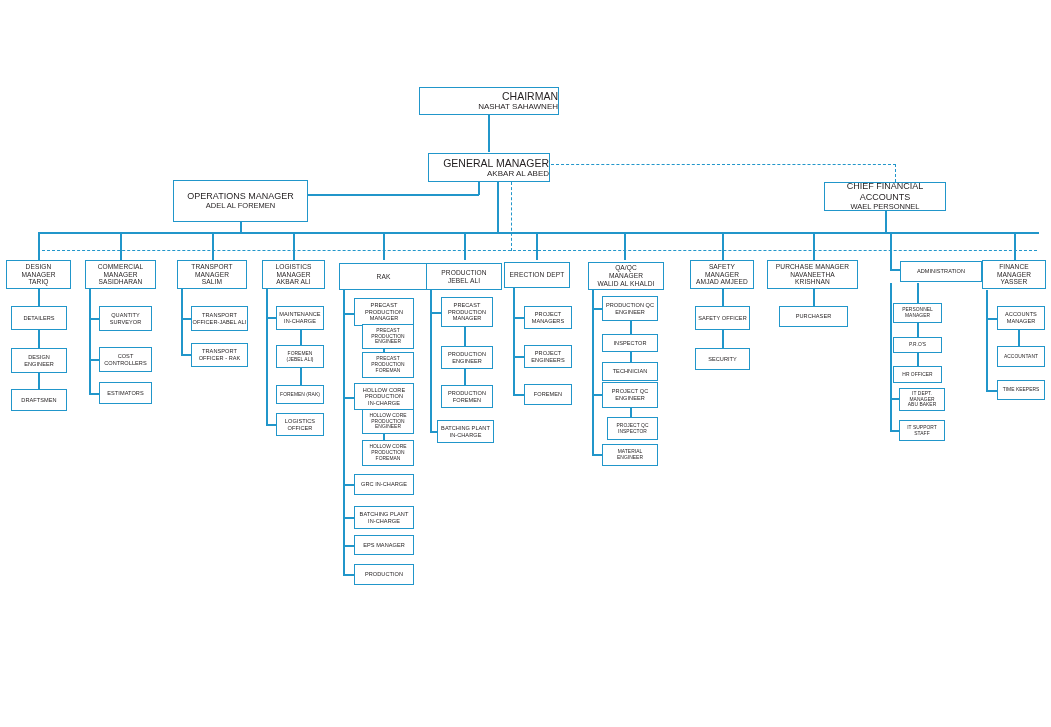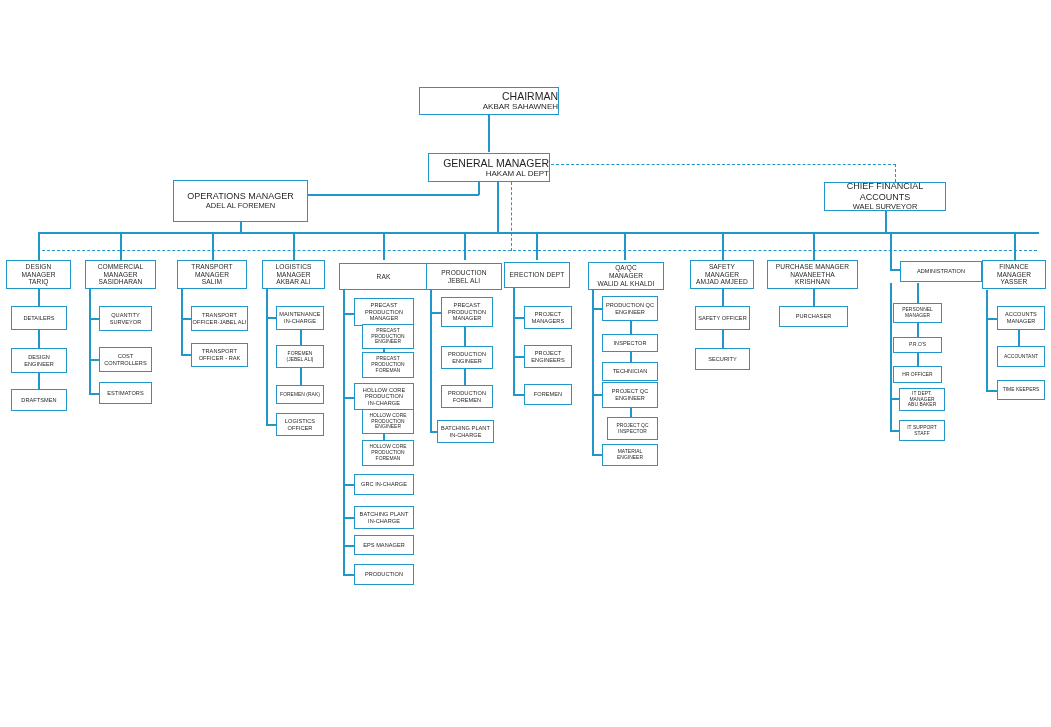--- a/index.html
+++ b/index.html
@@ -124,36 +124,36 @@
   <div class="ln-solid ln-h" style="left:890px;top:398px;width:9px;"></div>
   <div class="ln-solid ln-h" style="left:890px;top:430px;width:9px;"></div>
 
   <div class="ln-solid ln-v" style="left:986px;top:290px;height:100px;"></div>
   <div class="ln-solid ln-h" style="left:986px;top:318px;width:11px;"></div>
   <div class="ln-solid ln-h" style="left:986px;top:390px;width:11px;"></div>
   <div class="ln-solid ln-v" style="left:1018px;top:330px;height:16px;"></div>
 
   <div class="box t1" style="left:419px;top:87px;width:140px;height:28px;flex-direction:column;">
     <span class="ln">CHAIRMAN</span>
-    <span class="ln sub">AKBAR SAHAWNEH</span>
+    <span class="ln sub">NASHAT SAHAWNEH</span>
   </div>
 
   <div class="box t1" style="left:428px;top:153px;width:122px;height:29px;flex-direction:column;">
     <span class="ln">GENERAL MANAGER</span>
-    <span class="ln sub">HAKAM AL DEPT</span>
+    <span class="ln sub">AKBAR AL ABED</span>
   </div>
 
   <div class="box t2" style="left:173px;top:180px;width:135px;height:42px;flex-direction:column;">
     <span class="ln">OPERATIONS MANAGER</span>
     <span class="ln sub">ADEL AL FOREMEN</span>
   </div>
 
   <div class="box t2" style="left:824px;top:182px;width:122px;height:29px;flex-direction:column;">
     <span class="ln">CHIEF FINANCIAL ACCOUNTS</span>
-    <span class="ln sub">WAEL  SURVEYOR</span>
+    <span class="ln sub">WAEL  PERSONNEL</span>
   </div>
 
   <div class="box t3" style="left:6px;top:260px;width:65px;height:29px;flex-direction:column;">
     <span class="ln">DESIGN</span>
     <span class="ln">MANAGER</span>
     <span class="ln">TARIQ</span>
   </div>
   <div class="box t3" style="left:85px;top:260px;width:71px;height:29px;flex-direction:column;">
     <span class="ln">COMMERCIAL</span>
     <span class="ln">MANAGER</span>

